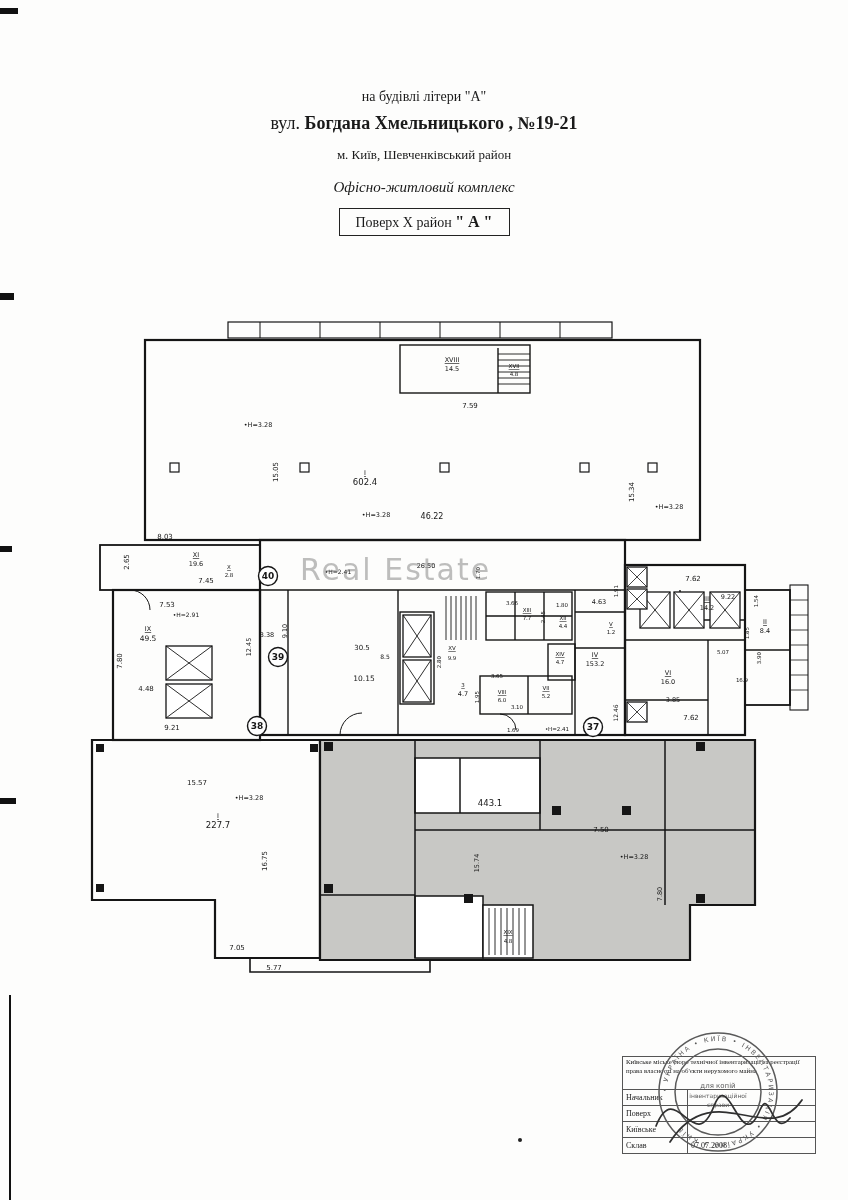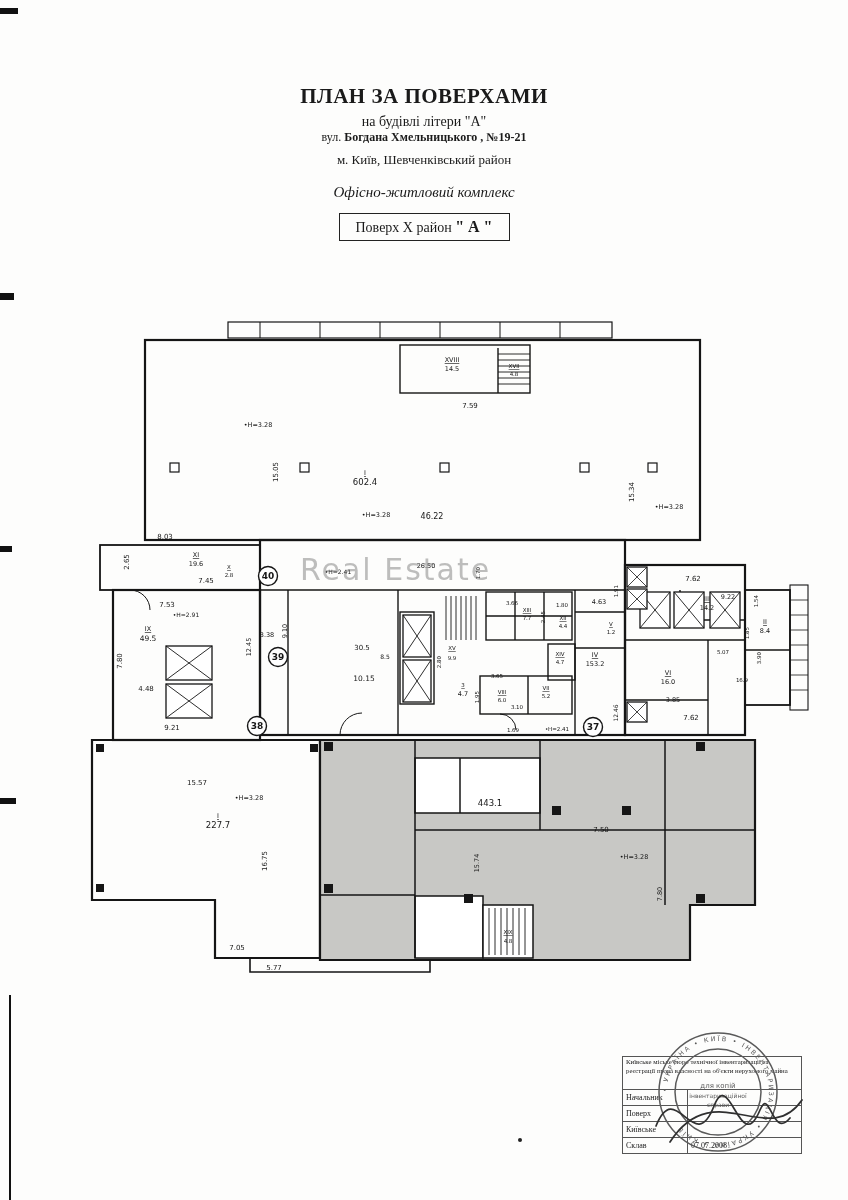--- a/index.html
+++ b/index.html
@@ -2,40 +2,40 @@
 <html><head>
 <meta charset="utf-8">
 <style>
   html,body{margin:0;padding:0;background:#e8e8e8;}
   .sheet{position:relative;width:848px;height:1200px;background:#fdfdfc;overflow:hidden;
          font-family:"Liberation Serif",serif;color:#1a1a1a;}
   
   .header{position:absolute;top:84px;left:0;width:100%;text-align:center;}
   .h-title{font-size:21px;font-weight:700;letter-spacing:.5px;}
   .h-sub{font-size:14px;margin-top:5px;}
-  .h-street{font-size:12px;}
+  .h-street{font-size:18px;margin-top:8px;}
   .h-street b{font-weight:700;}
-  .h-city{font-size:13px;margin-top:7px;}
+  .h-city{font-size:13px;margin-top:13px;}
   .h-complex{font-size:15px;font-weight:400;font-style:italic;margin-top:16px;}
   .h-floorbox{display:inline-block;margin-top:12px;border:1.5px solid #222;
               padding:4px 16px;font-size:14px;}
   .floor-letter{font-size:16px;font-weight:700;}
   
   .plan{position:absolute;left:0;top:0;}
   .plab{font-family:"DejaVu Sans",sans-serif;fill:#161616;text-anchor:middle;}
   
   .watermark{position:absolute;left:286px;top:536px;pointer-events:none;}
   .wm1{white-space:nowrap;}
   .wm-letter{display:inline-block;width:46px;height:56px;line-height:56px;margin-right:3px;
              background:rgba(110,110,110,.32);color:rgba(255,255,255,.85);
              font-family:"DejaVu Sans",sans-serif;font-weight:700;font-size:42px;text-align:center;}
   .wm2{margin:16px 0 0 14px;font-family:"DejaVu Sans",sans-serif;font-size:30px;
        color:rgba(110,110,110,.45);letter-spacing:2px;}
   
-  .stamp-table{position:absolute;left:622px;top:1056px;width:180px;border-collapse:collapse;
+  .stamp-table{position:absolute;left:622px;top:1056px;width:194px;border-collapse:collapse;
                font-family:"Liberation Serif",serif;color:#222;}
   .stamp-table td{border:1px solid #555;padding:1px 3px;}
   .stamp-table .org{font-size:6.8px;line-height:1.3;height:30px;vertical-align:top;}
   .stamp-table .lbl{font-size:8px;width:58px;height:13px;}
   .stamp-table .val{font-size:8px;}
   
   .seal{position:absolute;left:618px;top:1008px;pointer-events:none;}
   .sealc{fill:none;stroke:#5a5a5a;stroke-width:1.5;}
   .sealring{font-family:"DejaVu Sans",sans-serif;font-size:6.5px;fill:#5a5a5a;letter-spacing:2px;}
   .sealcen{font-family:"DejaVu Sans",sans-serif;font-size:7px;fill:#5a5a5a;text-anchor:middle;}
@@ -44,21 +44,20 @@
   
   .mark{position:absolute;background:#111;}
   .page-dot{position:absolute;left:518px;top:1138px;width:4px;height:4px;border-radius:50%;background:#222;}
 </style>
 </head>
 <body>
 
 <div class="sheet">
 
   <div class="header">
-    <div class="h-title">ПЛАН ЗА ПОВЕРХАМИ</div>
     <div class="h-sub">на будівлі літери "А"</div>
     <div class="h-street">
       <span>вул.</span>
       <b>Богдана Хмельницького ,</b>
       <b>№19-21</b>
     </div>
     <div class="h-city">м. Київ, Шевченківський район</div>
     <div class="h-complex">Офісно-житловий комплекс</div>
     <div>
       <div class="h-floorbox">

